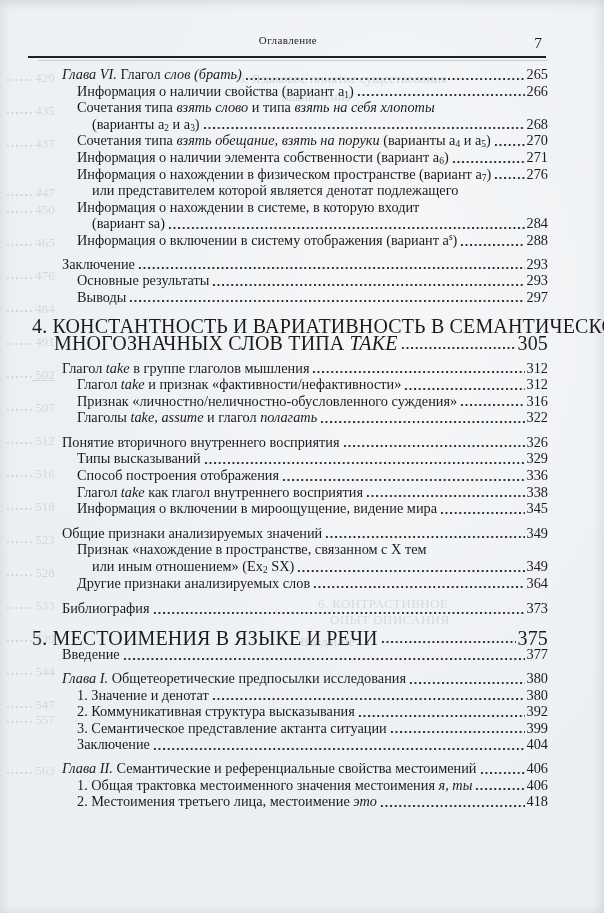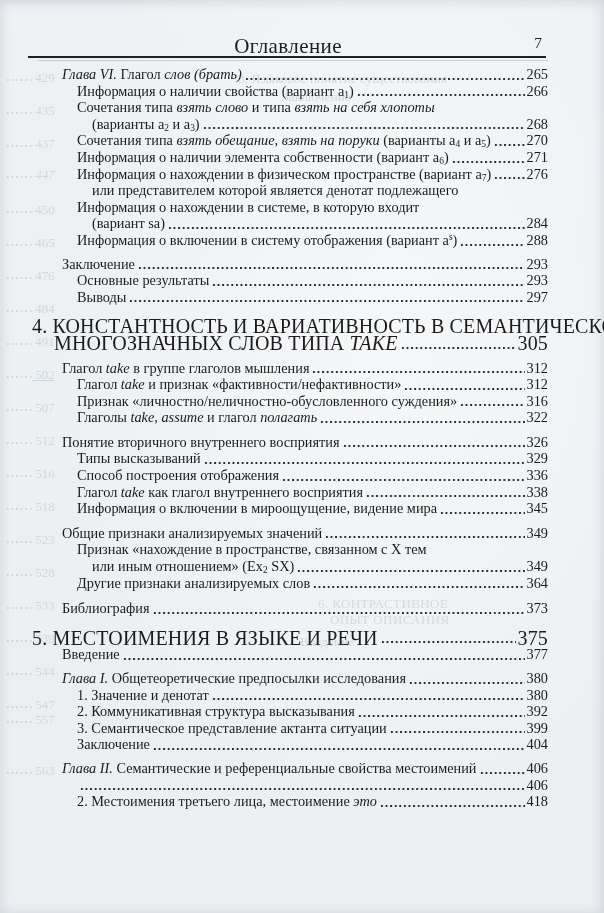--- a/index.html
+++ b/index.html
@@ -14,21 +14,21 @@
     background-color:#edf0f3;
     box-shadow:inset -5px 0 10px rgba(130,145,160,.14), inset 0 5px 8px rgba(130,145,160,.10), inset 5px 0 10px rgba(130,145,160,.08);
     color:#1b1b1b;
   }
   .paper::before{
     content:"";position:absolute;inset:0;pointer-events:none;
     background:radial-gradient(ellipse at 65% 35%, rgba(255,255,255,.45), rgba(255,255,255,0) 62%);
   }
   
   .runhead{position:absolute;left:28px;right:56px;top:34px;height:20px;}
-  .runhead .title{display:block;text-align:center;font-size:21px;letter-spacing:.4px;color:#1d1d1d;}
+  .runhead .title{display:block;text-align:center;font-size:11px;letter-spacing:.4px;color:#1d1d1d;}
   .runhead .pnum{position:absolute;right:6px;top:0;font-size:15.5px;color:#1d1d1d;}
   .rule{position:absolute;left:28px;right:58px;top:56px;height:2px;background:#212121;}
   .rule::after{content:"";position:absolute;left:10px;right:-2px;top:4px;height:1px;background:rgba(120,140,158,.35);}
   
   .toc{position:absolute;left:28px;right:56px;top:66px;font-size:14.3px;}
   .row{display:flex;align-items:baseline;flex-wrap:nowrap;line-height:16.6px;min-height:16.6px;white-space:nowrap;}
   .row .txt{flex:0 1 auto;overflow:visible;}
   .row .leader{
     flex:1 1 auto;min-width:5px;height:11px;align-self:flex-end;
     margin:0 2px 2px 3px;
@@ -248,35 +248,36 @@
         <span class="txt"><span>Заключение</span></span>
         <span class="leader"></span>
         <span class="pg">404</span>
       </div>
       <div class="row lvl1" style="margin-top: 7px;">
         <span class="txt"><em>Глава II.</em><span> Семантические и референциальные свойства местоимений </span></span>
         <span class="leader"></span>
         <span class="pg">406</span>
       </div>
       <div class="row lvl2">
+        <span class="txt"><span>1. Общая трактовка местоименного значения местоимения </span><em>я, ты</em><span> </span></span>
         <span class="leader"></span>
         <span class="pg">406</span>
       </div>
       <div class="row lvl2">
         <span class="txt"><span>2. Местоимения третьего лица, местоимение </span><em>это</em></span>
         <span class="leader"></span>
         <span class="pg">418</span>
       </div>
     </div>
 
   <div id="ghost-layer">
       <span class="gnum" style="top: 70px;"><span class="dots"></span><span> 429</span></span>
       <span class="gnum" style="top: 103px;"><span class="dots"></span><span> 435</span></span>
       <span class="gnum" style="top: 136px;"><span class="dots"></span><span> 437</span></span>
-      <span class="gnum" style="top: 167px; font-style: italic;"><span class="dots"></span><span> 447</span></span>
+      <span class="gnum" style="top: 185px; font-style: italic;"><span class="dots"></span><span> 447</span></span>
       <span class="gnum" style="top: 202px;"><span class="dots"></span><span> 450</span></span>
       <span class="gnum" style="top: 235px;"><span class="dots"></span><span> 465</span></span>
       <span class="gnum" style="top: 268px; text-align: center;"><span class="dots"></span><span> 476</span></span>
       <span class="gnum" style="top: 301px;"><span class="dots"></span><span> 484</span></span>
       <span class="gnum" style="top: 334px;"><span class="dots"></span><span> 491</span></span>
       <span class="gnum" style="top: 367px; text-decoration: underline;"><span class="dots"></span><span> 502</span></span>
       <span class="gnum" style="top: 400px;"><span class="dots"></span><span> 507</span></span>
       <span class="gnum" style="top: 433px;"><span class="dots"></span><span> 512</span></span>
       <span class="gnum" style="top: 466px;"><span class="dots"></span><span> 516</span></span>
       <span class="gnum" style="top: 499px;"><span class="dots"></span><span> 518</span></span>

